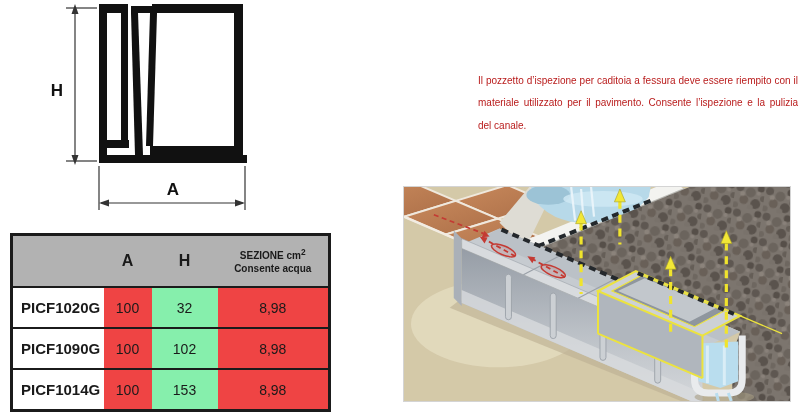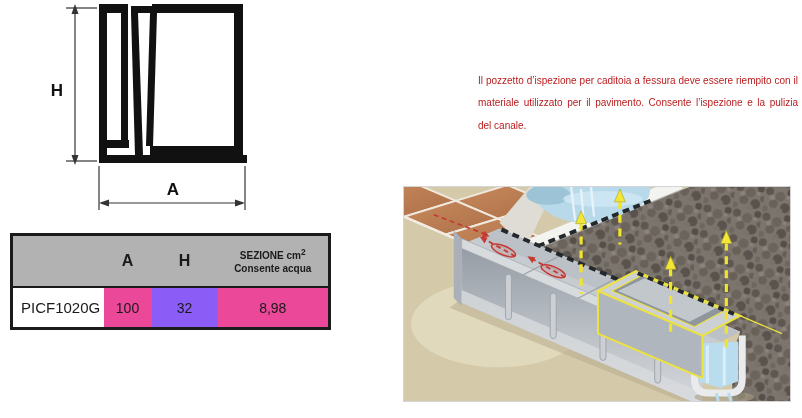--- a/index.html
+++ b/index.html
@@ -17,24 +17,24 @@
   }
   .spec-table col.col-code{width:92px}
   .spec-table col.col-a{width:48px}
   .spec-table col.col-h{width:66px}
   .spec-table col.col-s{width:112px}
   .spec-table th,.spec-table td{padding:0;vertical-align:middle;}
   .hdr-row th{background:#b2b2b2;height:50px;font-weight:bold;font-size:16px;text-align:center;}
   .hdr-row th.hdr-s{font-size:10px;line-height:1.3;}
   .data-row td{height:39px;border-top:2px solid #1b1b1b;font-size:14px;text-align:center;}
   .data-row td.cell-code{
-    font-weight:normal;font-size:15px;text-align:left;padding-left:8px;background:#ffffff;
-  }
-  .data-row td.cell-a,.data-row td.cell-s{background:#ec4899;}
-  .data-row td.cell-h{background:#8b5cf6;}
+    font-weight:bold;font-size:15px;text-align:left;padding-left:8px;background:#ffffff;
+  }
+  .data-row td.cell-a,.data-row td.cell-s{background:#ef4444;}
+  .data-row td.cell-h{background:#86efac;}
   
   .description{
     position:absolute;left:478px;top:70px;width:320px;
     font-size:10px;line-height:22.4px;text-align:justify;color:#b91c1c;
   }
   
   .illus{
     position:absolute;left:403px;top:186px;width:388px;height:216px;
     border:1px solid #d4d4d4;box-sizing:border-box;background:#fff;
   }
@@ -96,20 +96,32 @@
     <th>H</th>
     <th class="hdr-s">
       <div><span>SEZIONE cm</span><sup>2</sup></div>
       <div>Consente acqua</div>
     </th>
   </tr>
   <tr class="data-row">
     <td class="cell-code">PICF1020G</td>
     <td class="cell-a">100</td>
     <td class="cell-h">32</td>
+    <td class="cell-s">8,98</td>
+  </tr>
+  <tr class="data-row">
+    <td class="cell-code">PICF1090G</td>
+    <td class="cell-a">100</td>
+    <td class="cell-h">102</td>
+    <td class="cell-s">8,98</td>
+  </tr>
+  <tr class="data-row">
+    <td class="cell-code">PICF1014G</td>
+    <td class="cell-a">100</td>
+    <td class="cell-h">153</td>
     <td class="cell-s">8,98</td>
   </tr>
   </tbody>
 </table>
 
 <div class="description">Il pozzetto d’ispezione per caditoia a fessura deve essere riempito con il materiale utilizzato per il pavimento. Consente l’ispezione e la pulizia del canale.</div>
 
 <div class="illus">
 <svg viewBox="0 0 388 216" preserveAspectRatio="none" aria-label="Pozzetto d’ispezione per caditoia a fessura — vista 3D dell’installazione">
   <defs>

